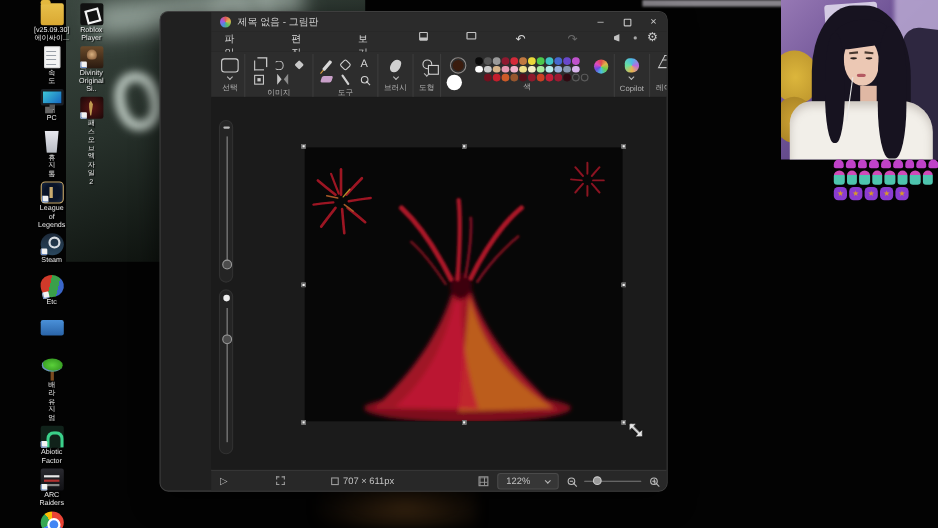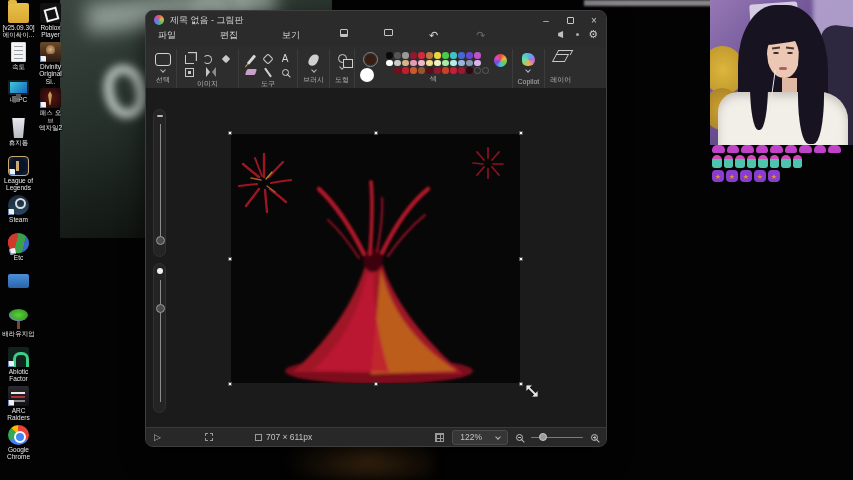--- a/index.html
+++ b/index.html
@@ -1,18 +1,18 @@
 <!DOCTYPE html>
 <html><head>
 <meta charset="utf-8">
 <style>
   * { margin:0; padding:0; box-sizing:border-box; }
   html,body { width:853px; height:480px; overflow:hidden; background:#030303;
     font-family:"Liberation Sans","DejaVu Sans",sans-serif; }
-  .abs { position:absolute; }
+  .abs { position:absolute;padding-left:46px; }
 
   
   #bg-photo { left:60px; top:0; width:272px; height:238px;
     background:linear-gradient(160deg,#3a463f 0%,#27312b 40%,#101511 78%,#050605 100%); overflow:hidden; }
   .bg-glyph { position:absolute; color:rgba(228,242,233,.82); filter:blur(4px); font-weight:bold; }
   .bg-glyph.g1 { left:38px; top:34px; font-size:84px; transform:rotate(-13deg); }
   .bg-glyph.g2 { left:128px; top:-28px; font-size:70px; opacity:.4; filter:blur(7px); transform:rotate(-10deg); }
   .bg-streak { position:absolute; left:26px; top:-6px; width:190px; height:30px;
     background:rgba(212,228,218,.55); filter:blur(9px); transform:rotate(-6deg); }
   #bg-topstrip { left:584px; top:0; width:128px; height:6px; background:#b4b0b8; opacity:.75; filter:blur(1px); }

